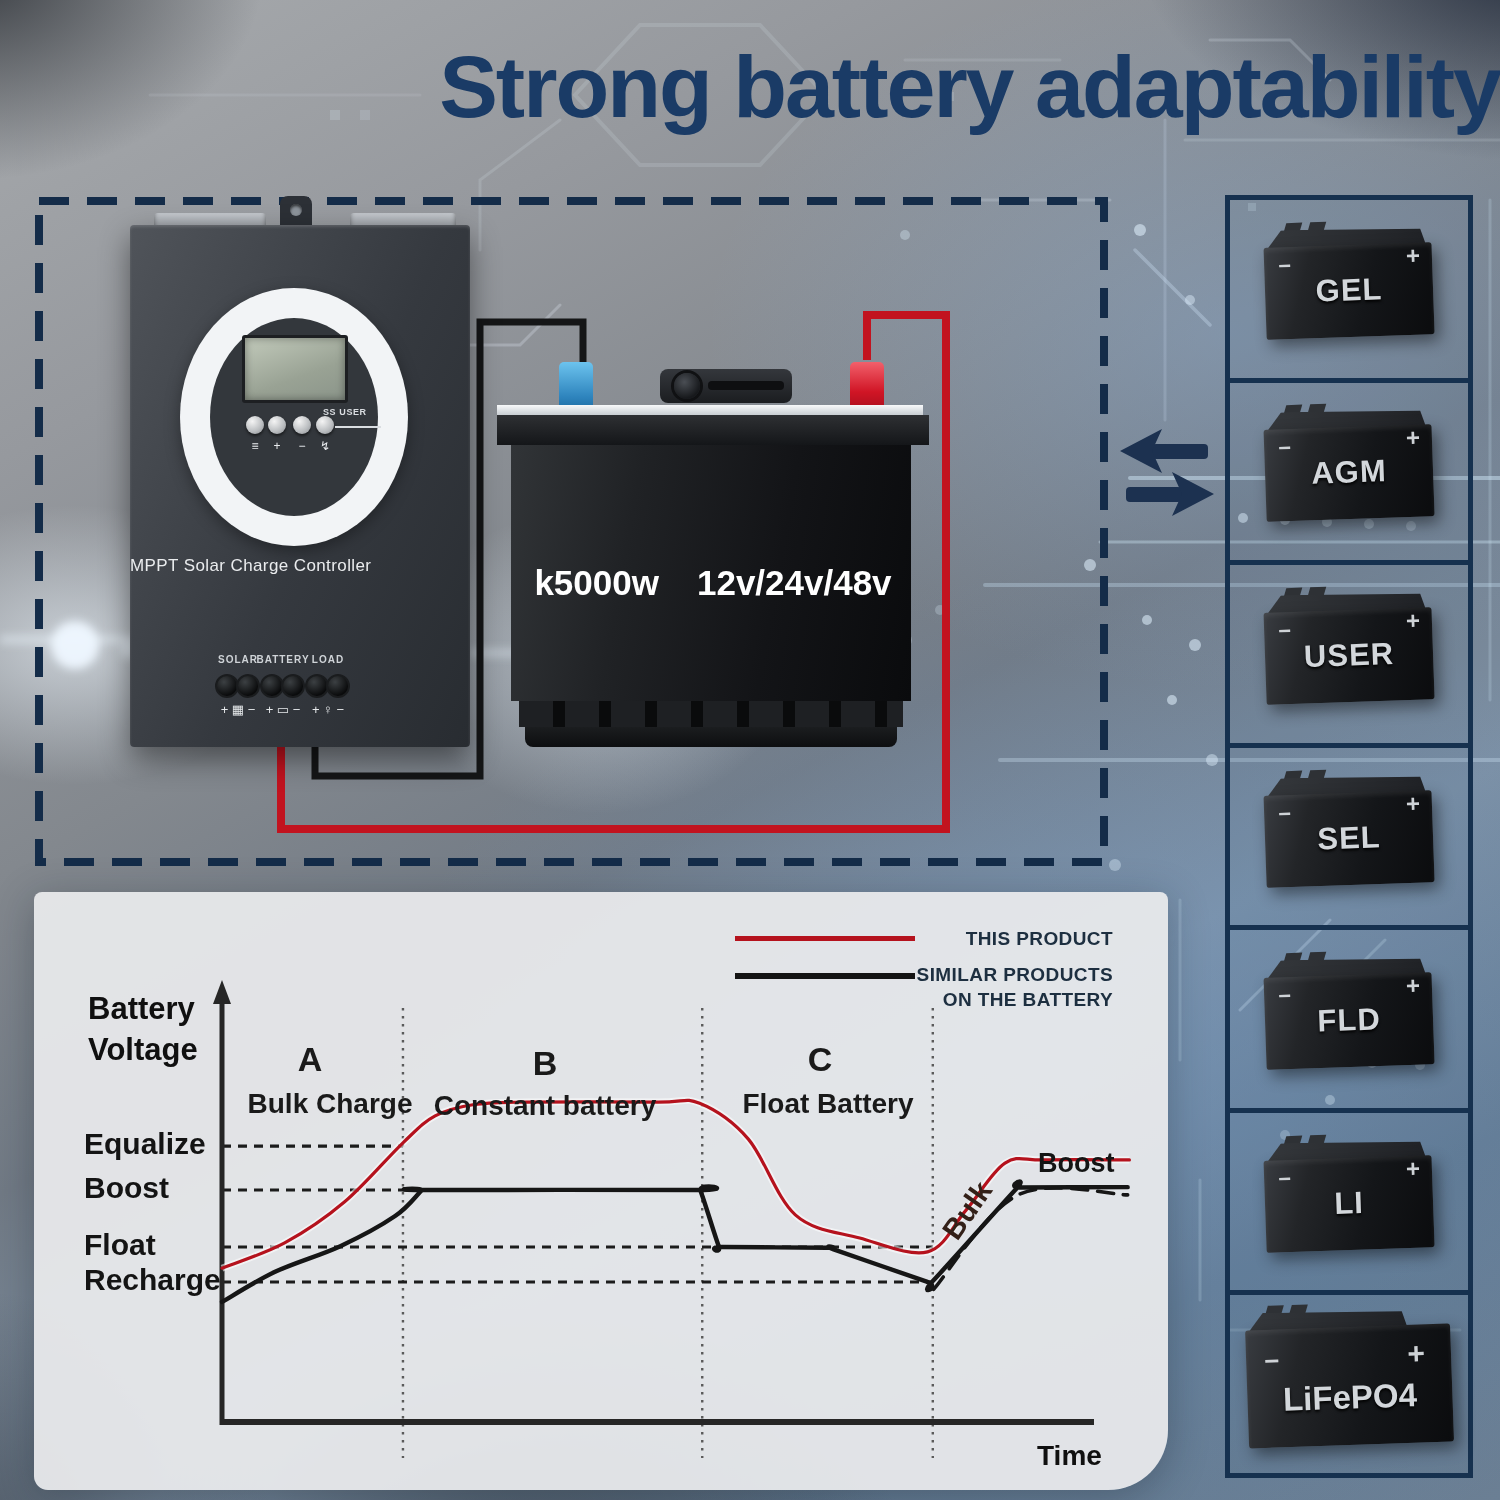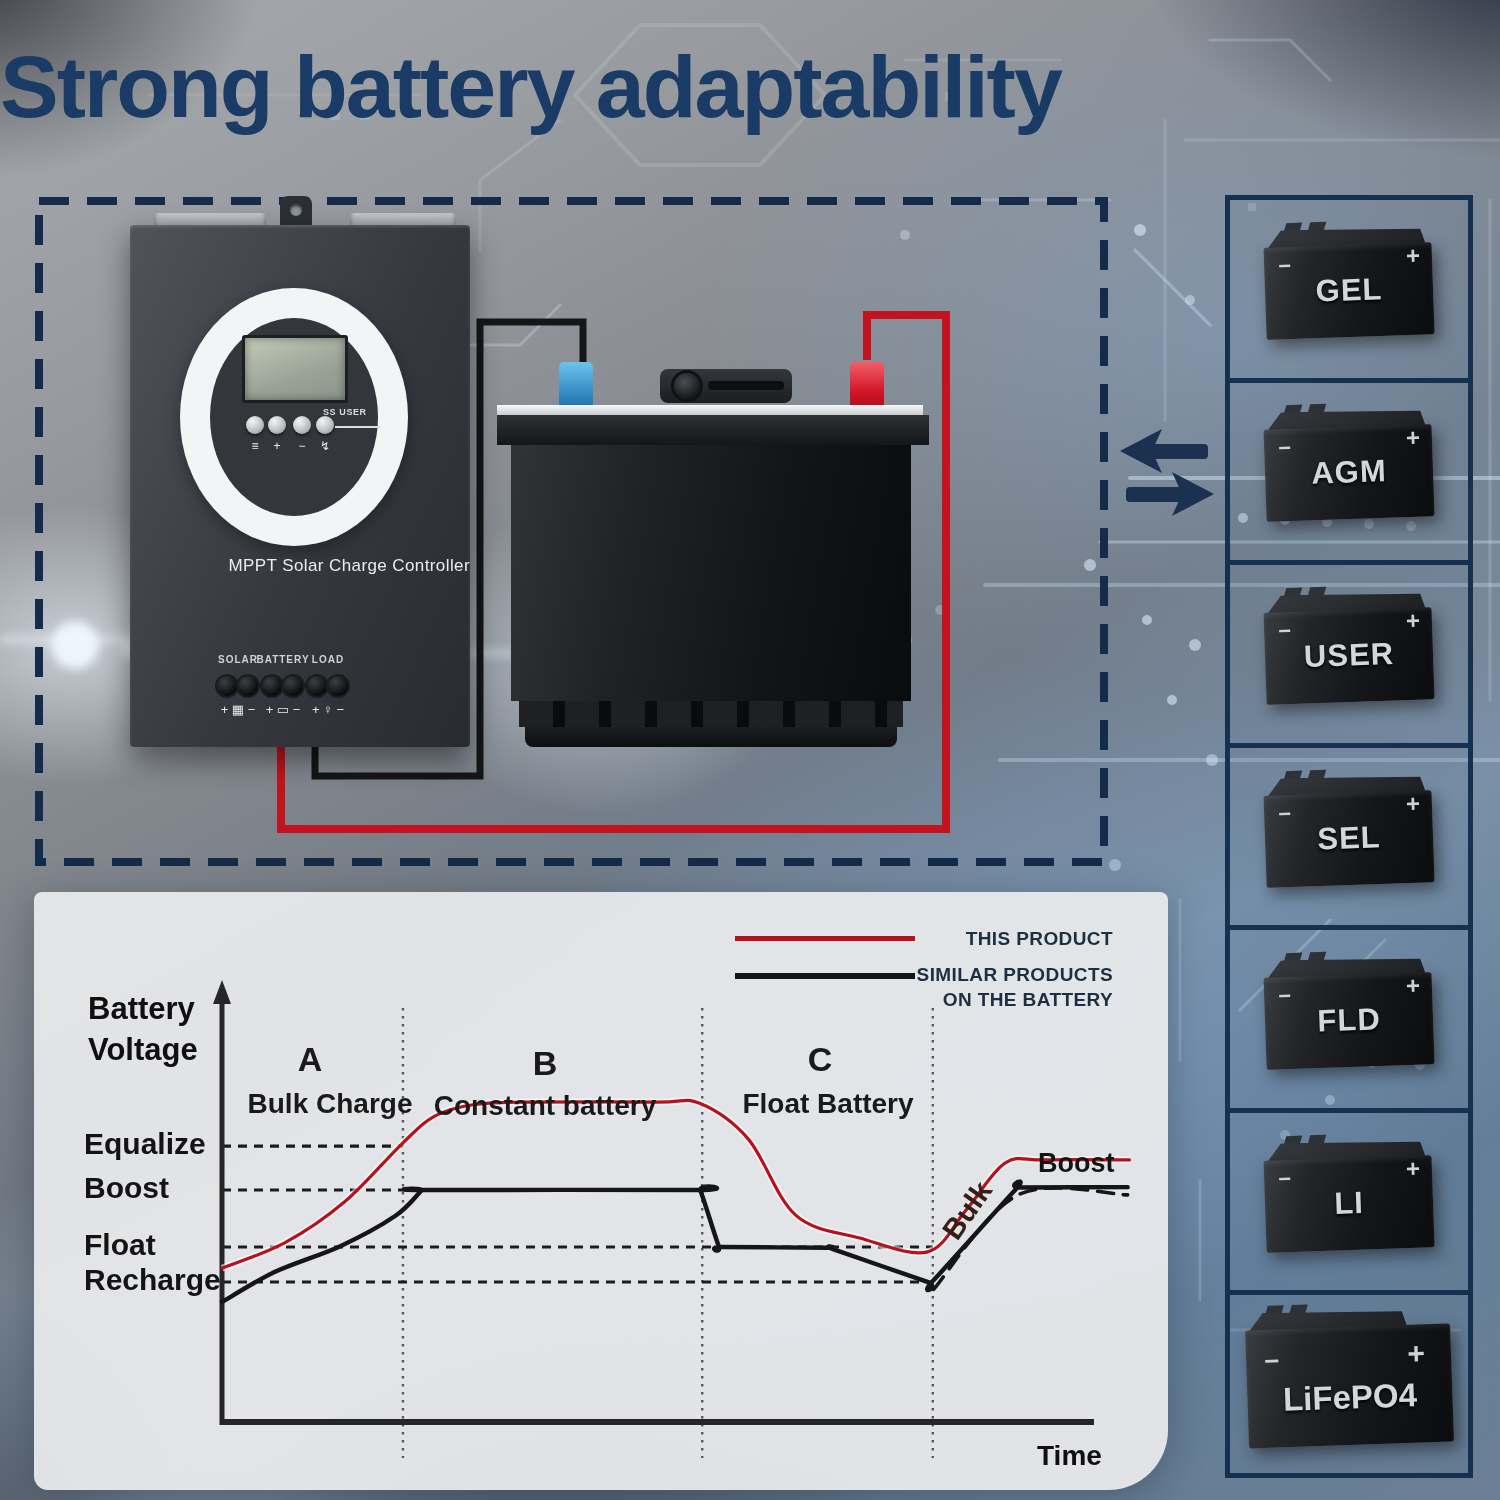--- a/index.html
+++ b/index.html
@@ -13,21 +13,21 @@
       radial-gradient(520px 380px at 35% 106%, rgba(45,49,54,.55), rgba(45,49,54,0) 75%),
       radial-gradient(300px 200px at 5% 43%, rgba(240,248,255,.6), rgba(240,248,255,0) 70%),
       radial-gradient(280px 220px at 40% 44%, rgba(235,245,255,.5), rgba(235,245,255,0) 70%),
       radial-gradient(700px 480px at 82% 22%, rgba(140,180,225,.35), rgba(140,180,225,0) 75%),
       radial-gradient(900px 650px at 72% 72%, rgba(115,155,200,.42), rgba(115,155,200,0) 78%),
       linear-gradient(152deg,#a7aaad 0%,#96999e 20%,#83888e 38%,#717a85 52%,#7c90a5 68%,#61788f 84%,#6b7f94 100%);
   }
   svg{display:block;}
 
   
-  .title{position:absolute;top:36px;left:0;width:100%;text-align:left;margin:0;
+  .title{position:absolute;top:36px;left:0;width:100%;text-align:right;margin:0;
     font-size:88px;font-weight:bold;letter-spacing:-2px;color:#1a3b66;}
 
   
   .bg-circuit{position:absolute;left:0;top:0;width:1500px;height:1500px;}
   .wires-svg{position:absolute;left:0;top:0;width:1500px;height:1500px;}
 
   
   .controller{position:absolute;left:130px;top:196px;width:340px;height:551px;}
   .ctrl-ear{position:absolute;top:17px;height:22px;border-radius:4px 4px 0 0;
     background:linear-gradient(#c6cacf,#7e8389);box-shadow:inset 0 -4px 5px rgba(0,0,0,.45);}
@@ -44,21 +44,21 @@
   .ctrl-lcd{position:absolute;left:112px;top:139px;width:100px;height:62px;z-index:2;
     background:linear-gradient(160deg,#c2cabb,#99a294 60%,#8b958a);
     border:3px solid #1d1f22;border-radius:3px;box-shadow:inset 0 0 9px rgba(0,0,0,.4);}
   .ctrl-btn{position:absolute;top:220px;width:18px;height:18px;border-radius:50%;z-index:2;
     background:radial-gradient(circle at 35% 30%,#f4f4f4,#b9bcbf 60%,#86898d);
     box-shadow:0 2px 3px rgba(0,0,0,.55);}
   .btn1{left:116px;} .btn2{left:138px;} .btn3{left:163px;} .btn4{left:186px;}
   .btn-glyph{position:absolute;top:243px;width:18px;text-align:center;color:#e9ebee;font-size:12px;z-index:2;}
   .ssreset{position:absolute;left:193px;top:211px;color:#dadde1;font-size:9px;letter-spacing:.6px;z-index:2;font-weight:bold;}
   .ssline{position:absolute;left:205px;top:230px;width:46px;height:2px;background:#dadde1;z-index:2;}
-  .ctrl-brand{position:absolute;left:0;top:360px;width:100%;text-align:right;color:#eaecee;
+  .ctrl-brand{position:absolute;left:0;top:360px;width:100%;text-align:left;color:#eaecee;
     font-size:17px;font-weight:500;letter-spacing:.4px;}
   .tl{position:absolute;top:458px;transform:translateX(-50%);font-size:10px;letter-spacing:1px;color:#cfd3d7;font-weight:bold;}
   .tc{position:absolute;top:478px;width:20px;height:20px;border-radius:50%;
     background:radial-gradient(circle at 35% 30%,#3c4043,#0a0b0c 72%);border:2px solid #1a1c1e;}
   .sym{position:absolute;top:506px;transform:translateX(-50%);font-size:13px;color:#e6e9eb;}
 
   
   .battery{position:absolute;left:493px;top:355px;width:440px;height:392px;}
   .post{position:absolute;top:7px;width:34px;height:50px;border-radius:5px 5px 2px 2px;}
   .post-blue{left:66px;background:linear-gradient(180deg,#6cc3ee,#2e84bd 70%,#1d6aa0);}
@@ -250,20 +250,24 @@
 
 <div class="battery">
   <div class="post post-blue"></div>
   <div class="post post-red"></div>
   <div class="bat-handle"></div>
   <div class="bat-strip"></div>
   <div class="bat-lid"></div>
   <div class="bat-body"></div>
   <div class="bat-step"></div>
   <div class="bat-base"></div>
+  <div class="bat-specs">
+    <span>k5000w</span>
+    <span>12v/24v/48v</span>
+  </div>
 </div>
 
 <div class="bat-column">
   <div class="bat-cell">
     <div class="minibat">
       <div class="mb-nub nub1"></div>
         <div class="mb-nub nub2"></div>
       <div class="mb-top"></div>
         <div class="mb-face"></div>
       <span class="mb-minus">−</span>

